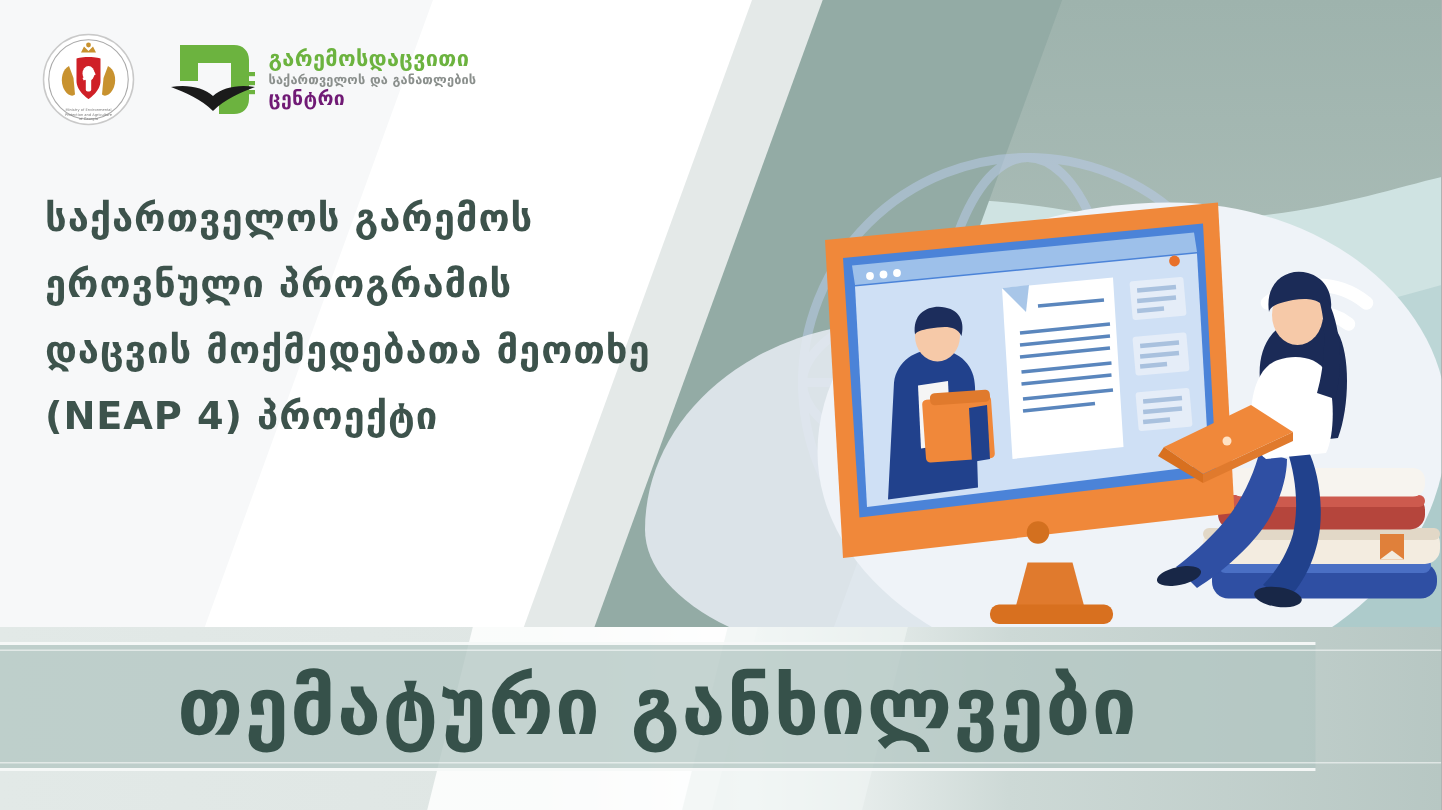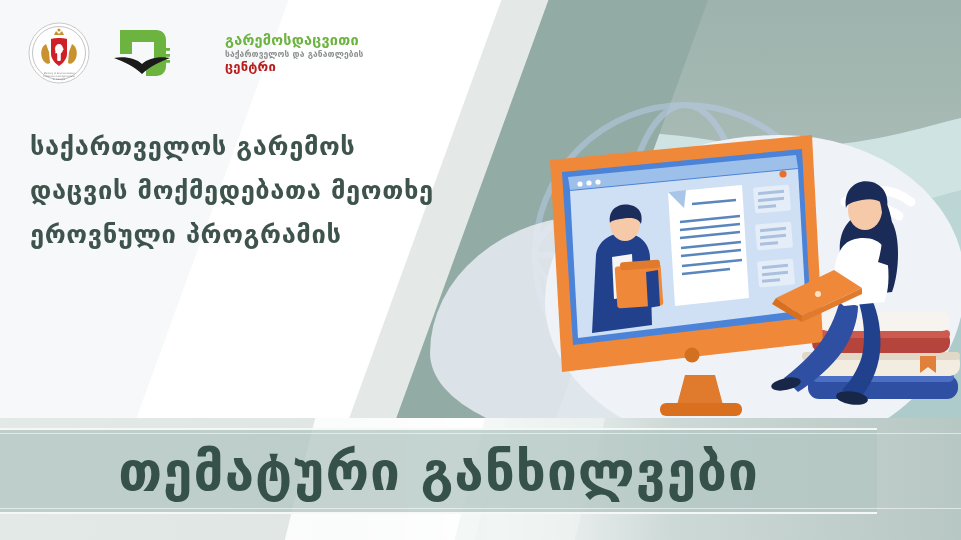--- a/index.html
+++ b/index.html
@@ -48,24 +48,24 @@
     position:absolute;left:430px;top:215px;width:330px;height:230px;
     background:#e7ecf3;border-radius:50% 50% 42% 58% / 60% 40% 60% 40%;
     opacity:.85;
   }
 
   
   .logos{position:absolute;left:28px;top:22px;display:flex;align-items:center;gap:22px;z-index:40;}
   .seal{width:62px;height:62px;position:relative;}
   .eiec{display:flex;align-items:center;gap:7px;}
   .eiec-mark{width:60px;height:58px;position:relative;}
-  .eiec-text{display:flex;flex-direction:column;justify-content:center;line-height:1;margin-left:46px;}
+  .eiec-text{display:flex;flex-direction:column;justify-content:center;line-height:1;}
   .eiec-l1{font-size:14.5px;font-weight:bold;color:#6cb33f;letter-spacing:.2px;}
   .eiec-l2{font-size:8.5px;font-weight:bold;color:#8a8f8c;margin-top:2.5px;letter-spacing:.1px;}
-  .eiec-l3{font-size:13px;font-weight:bold;color:#b91c1c;margin-top:2px;letter-spacing:.2px;}
+  .eiec-l3{font-size:13px;font-weight:bold;color:#701a75;margin-top:2px;letter-spacing:.2px;}
 
   
   .headline{
     position:absolute;left:30px;top:124px;z-index:40;
     color:#3d534c;font-weight:bold;font-size:25.5px;line-height:44px;
     letter-spacing:.6px;white-space:nowrap;
   }
   .headline div{margin:0;}
 
   
@@ -330,22 +330,23 @@
       <div class="eiec-text">
         <div class="eiec-l1">გარემოსდაცვითი</div>
         <div class="eiec-l2">საქართველოს და განათლების</div>
         <div class="eiec-l3">ცენტრი</div>
       </div>
     </div>
   </div>
 
   <div class="headline">
     <div>საქართველოს გარემოს</div>
+    <div>ეროვნული პროგრამის</div>
     <div>დაცვის მოქმედებათა მეოთხე</div>
-    <div>ეროვნული პროგრამის</div>
+    <div>(NEAP 4) პროექტი</div>
   </div>
 
   <div class="banner-bg"></div>
   <div class="banner-lightwedge"></div>
   <div class="banner-wedge2"></div>
   <div class="banner">
     <div class="banner-inner-line" style="top:3px"></div>
     <div class="banner-inner-line" style="bottom:3px"></div>
     <div class="banner-text">თემატური განხილვები</div>
   </div>

